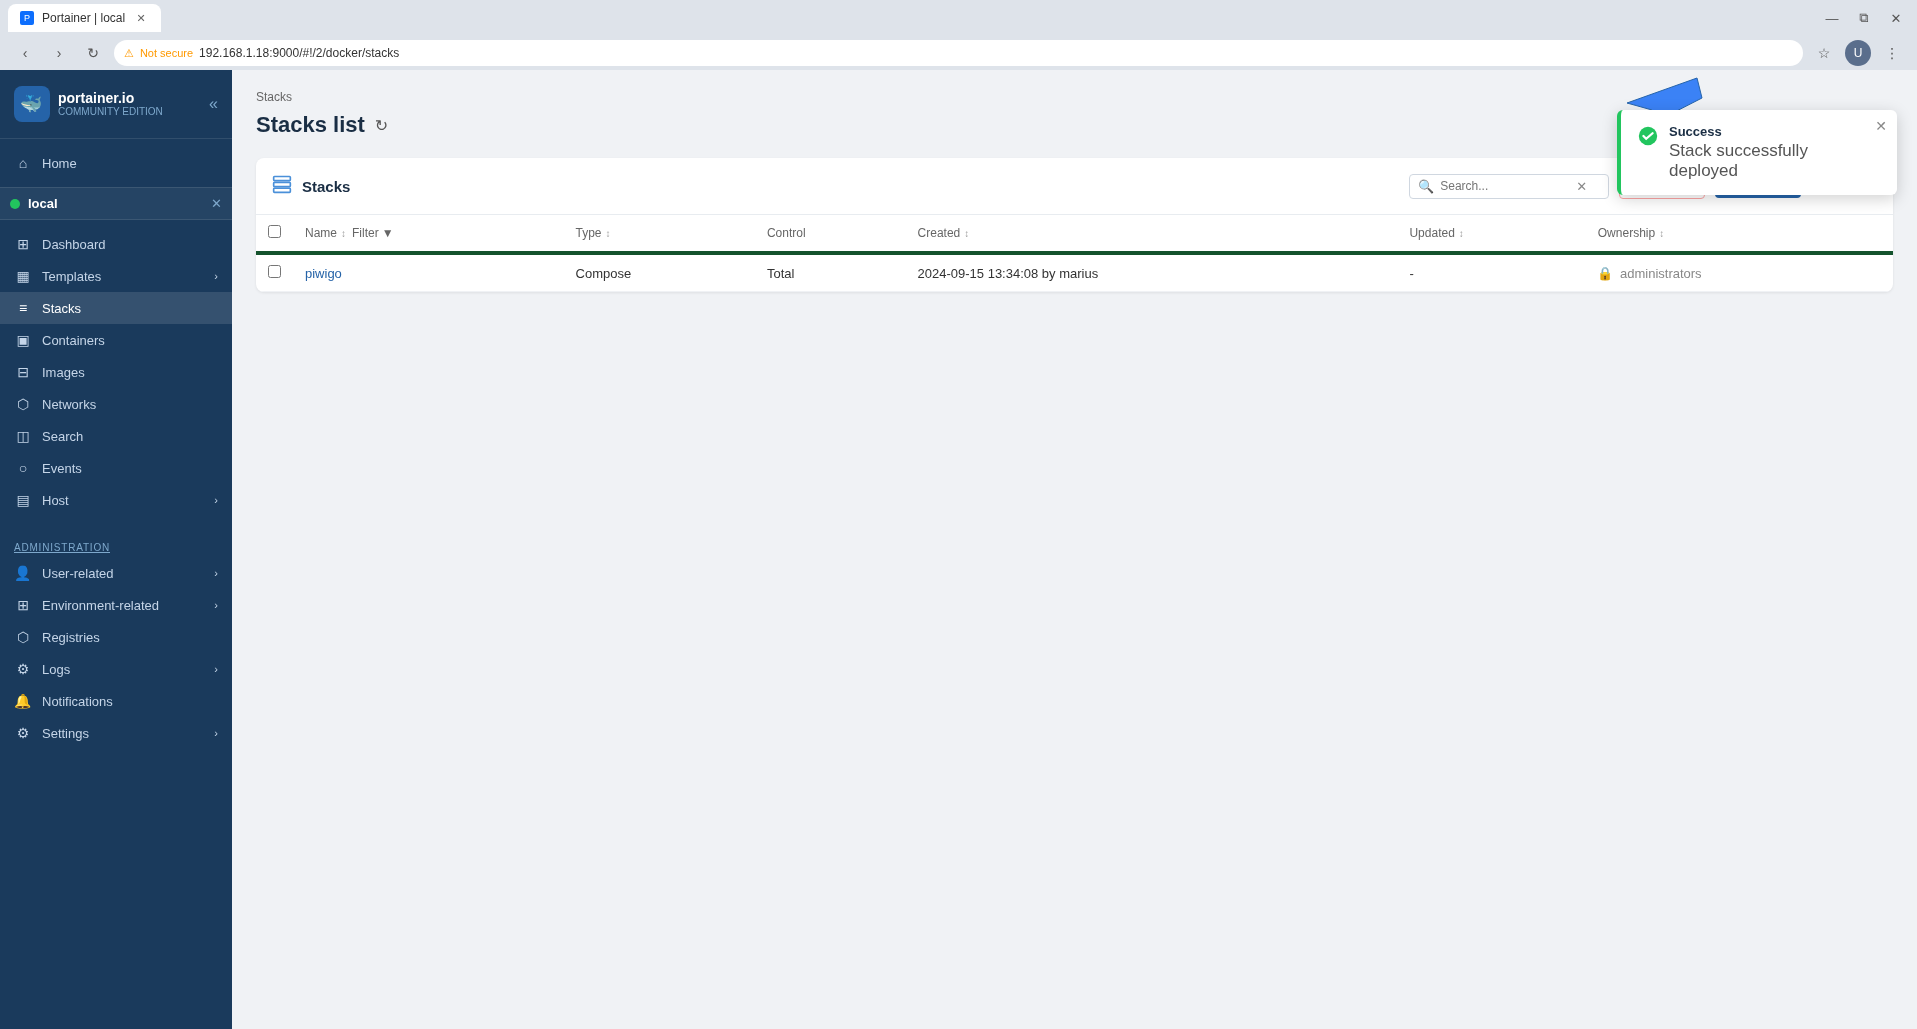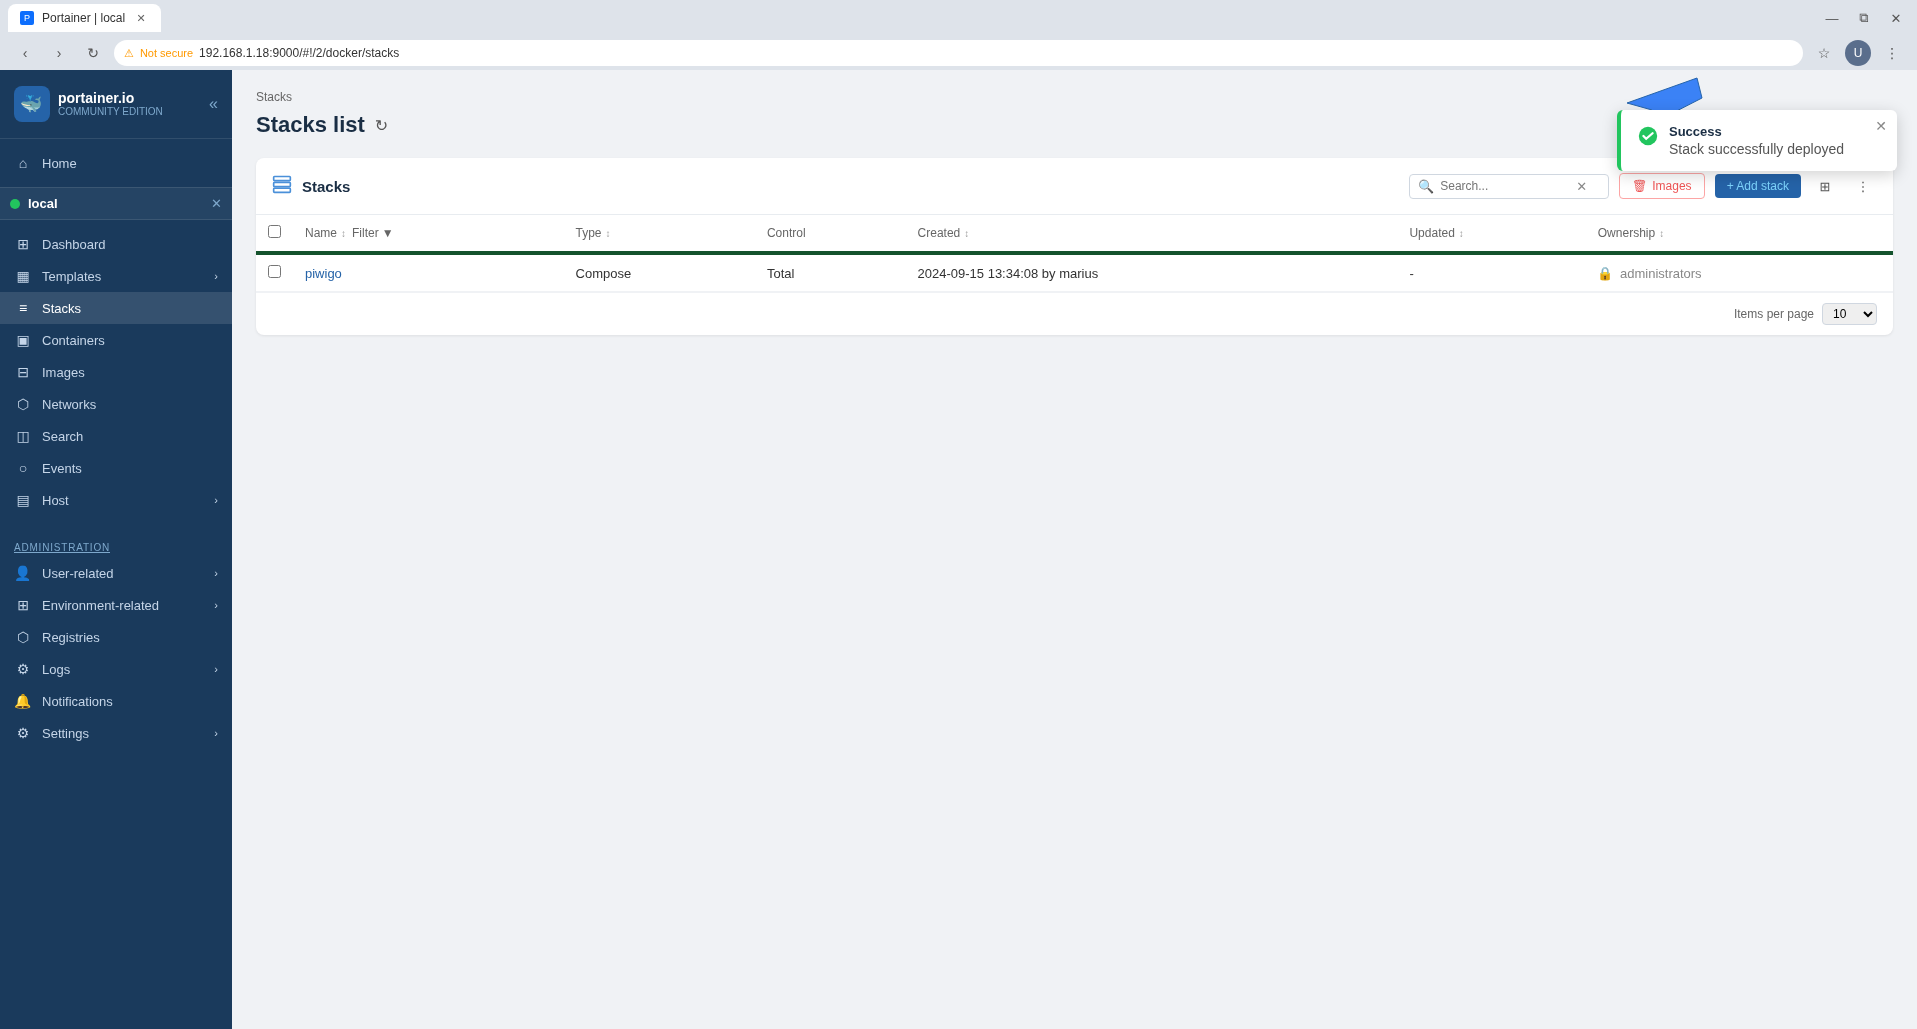--- a/index.html
+++ b/index.html
@@ -270,21 +270,21 @@
       padding:14px 16px;
       display:flex;
       align-items:flex-start;
       gap:10px;
       position:relative;
       border-left:4px solid #22c55e;
     }
     .toast-icon { font-size:18px;color:#22c55e;margin-top:1px; }
     .toast-content { flex:1; }
     .toast-title { font-weight:600;color:#1a2e44;font-size:13px; }
-    .toast-msg { font-size:14px;color:#555;margin-top:2px; }
+    .toast-msg { font-size:17px;color:#555;margin-top:2px; }
     .toast-close { cursor:pointer;color:#888;font-size:14px;position:absolute;top:8px;right:10px; }
 
     
     .arrow-pointer {
       position: fixed;
       top: 68px;
       right: 230px;
       width: 80px;
       height: 70px;
       z-index: 999;
@@ -508,31 +508,20 @@
             <td>
               <div class="ownership-cell">
                 <span>🔒</span>
                 <span>administrators</span>
               </div>
             </td>
           </tr>
         </tbody>
       </table>
 
-      <div class="pagination-row">
-        <span>Items per page</span>
-        <div class="items-per-page">
-          <select>
-            <option>10</option>
-            <option>25</option>
-            <option>50</option>
-            <option>100</option>
-          </select>
-        </div>
-      </div>
     </div>
   </div>
 </div>
 
 <div class="arrow-pointer">
   <svg width="100" height="80" viewBox="0 0 100 80">
     <polygon points="90,10 20,35 45,42 30,75 55,60 50,53 95,30" fill="#3b82f6" stroke="#2563a8" stroke-width="1"></polygon>
   </svg>
 </div>
 

